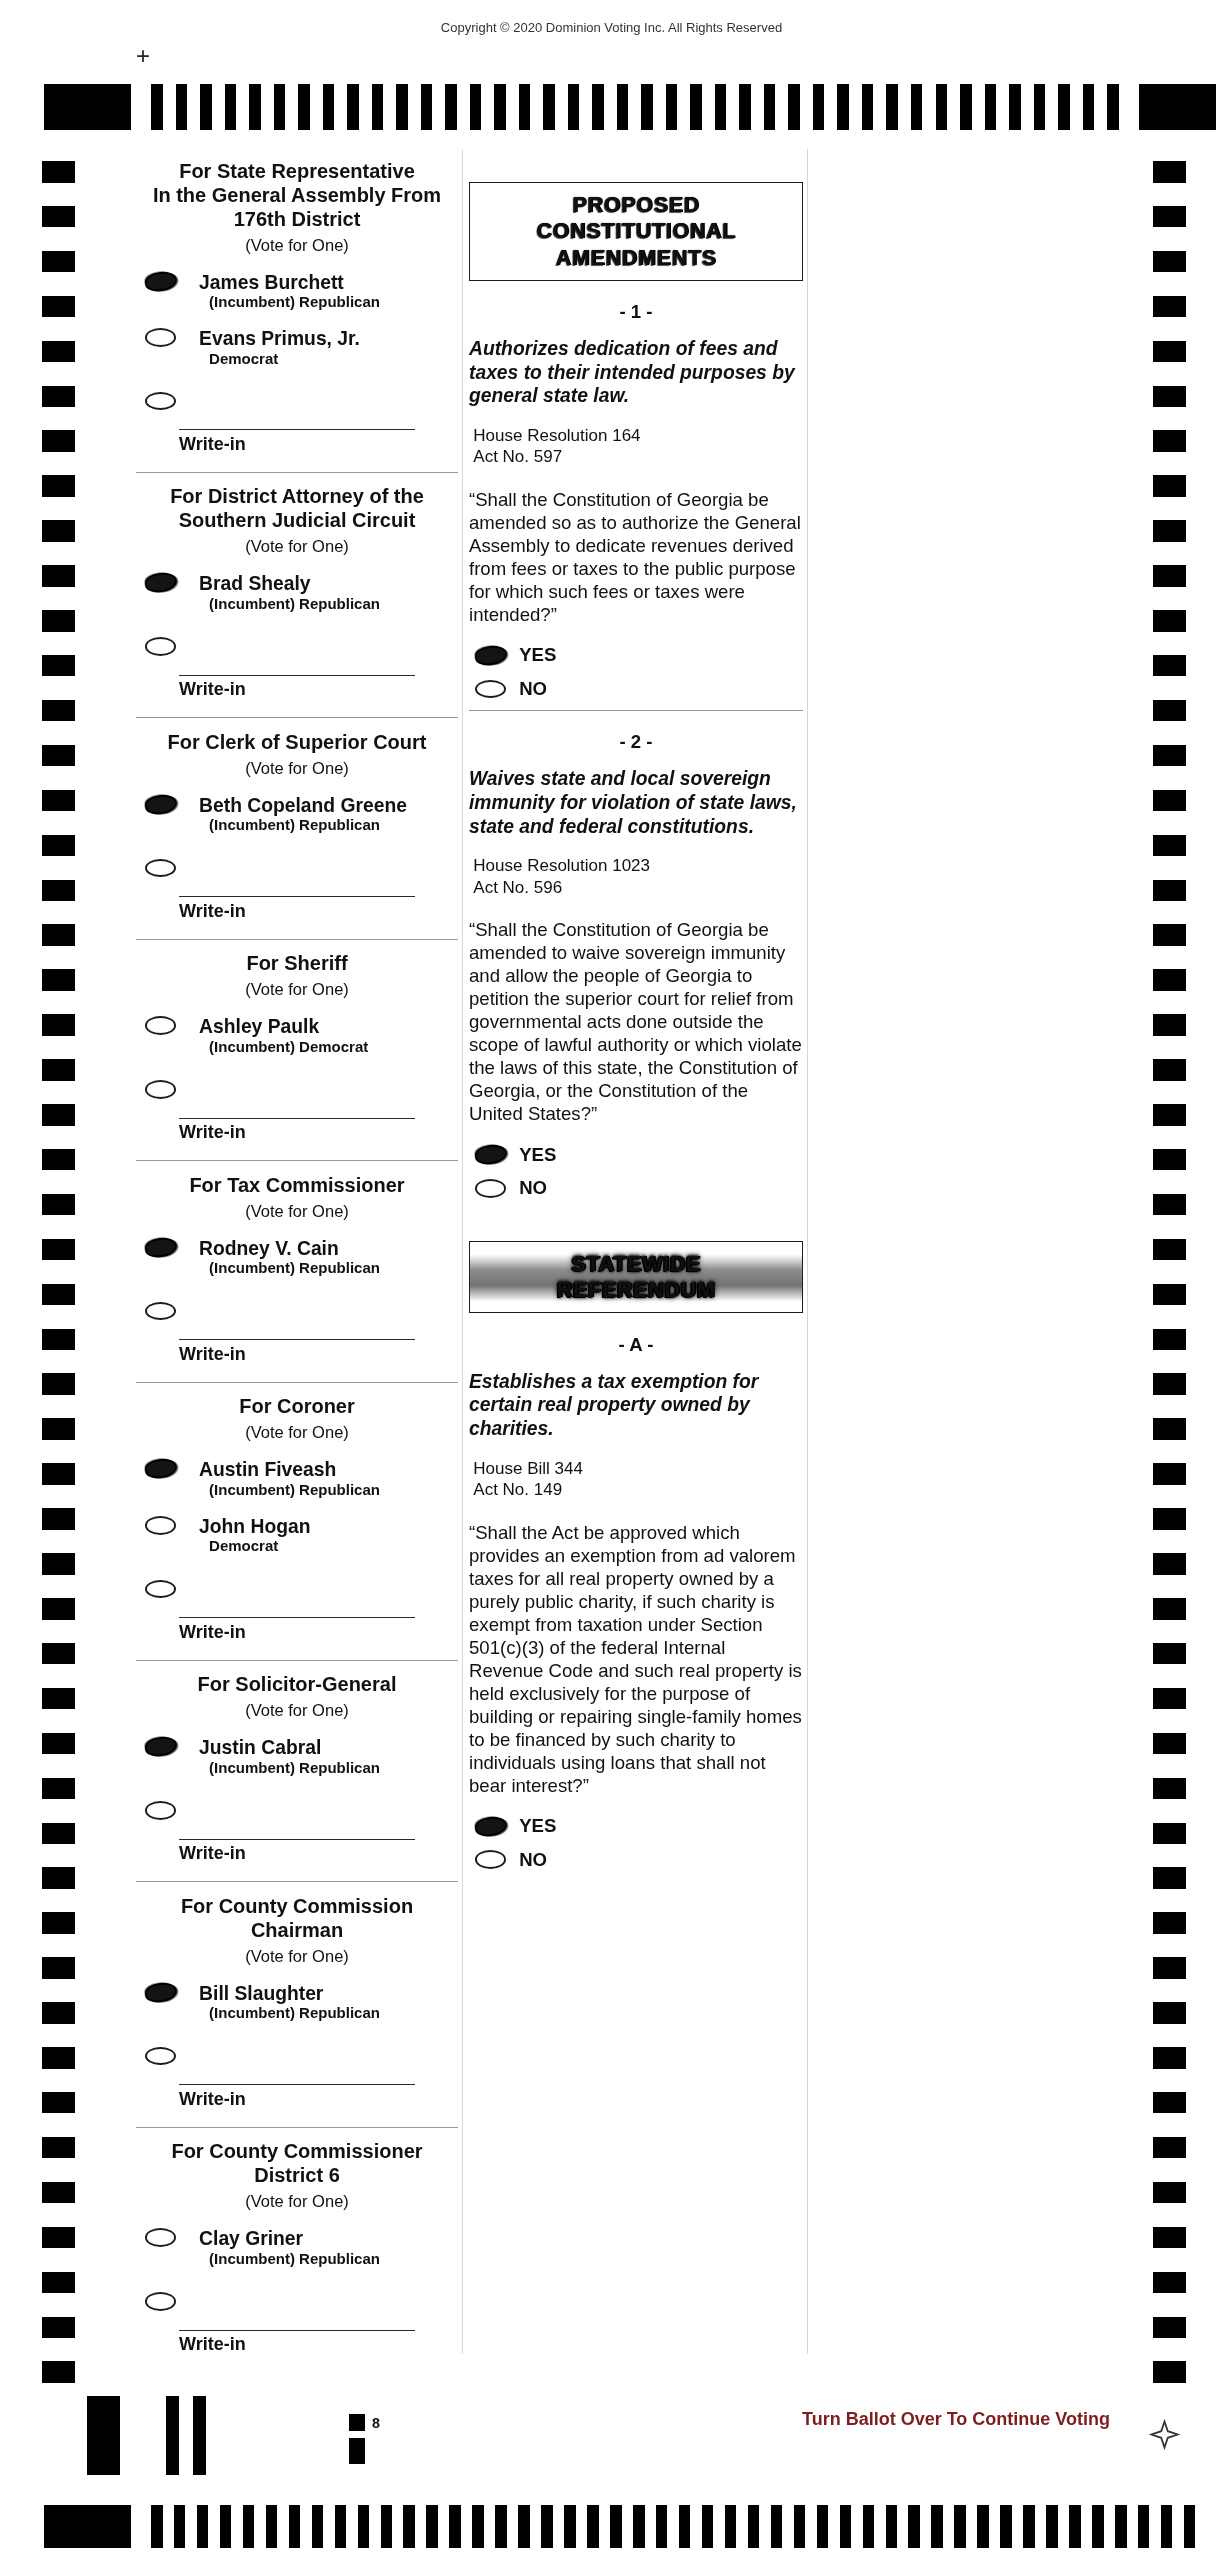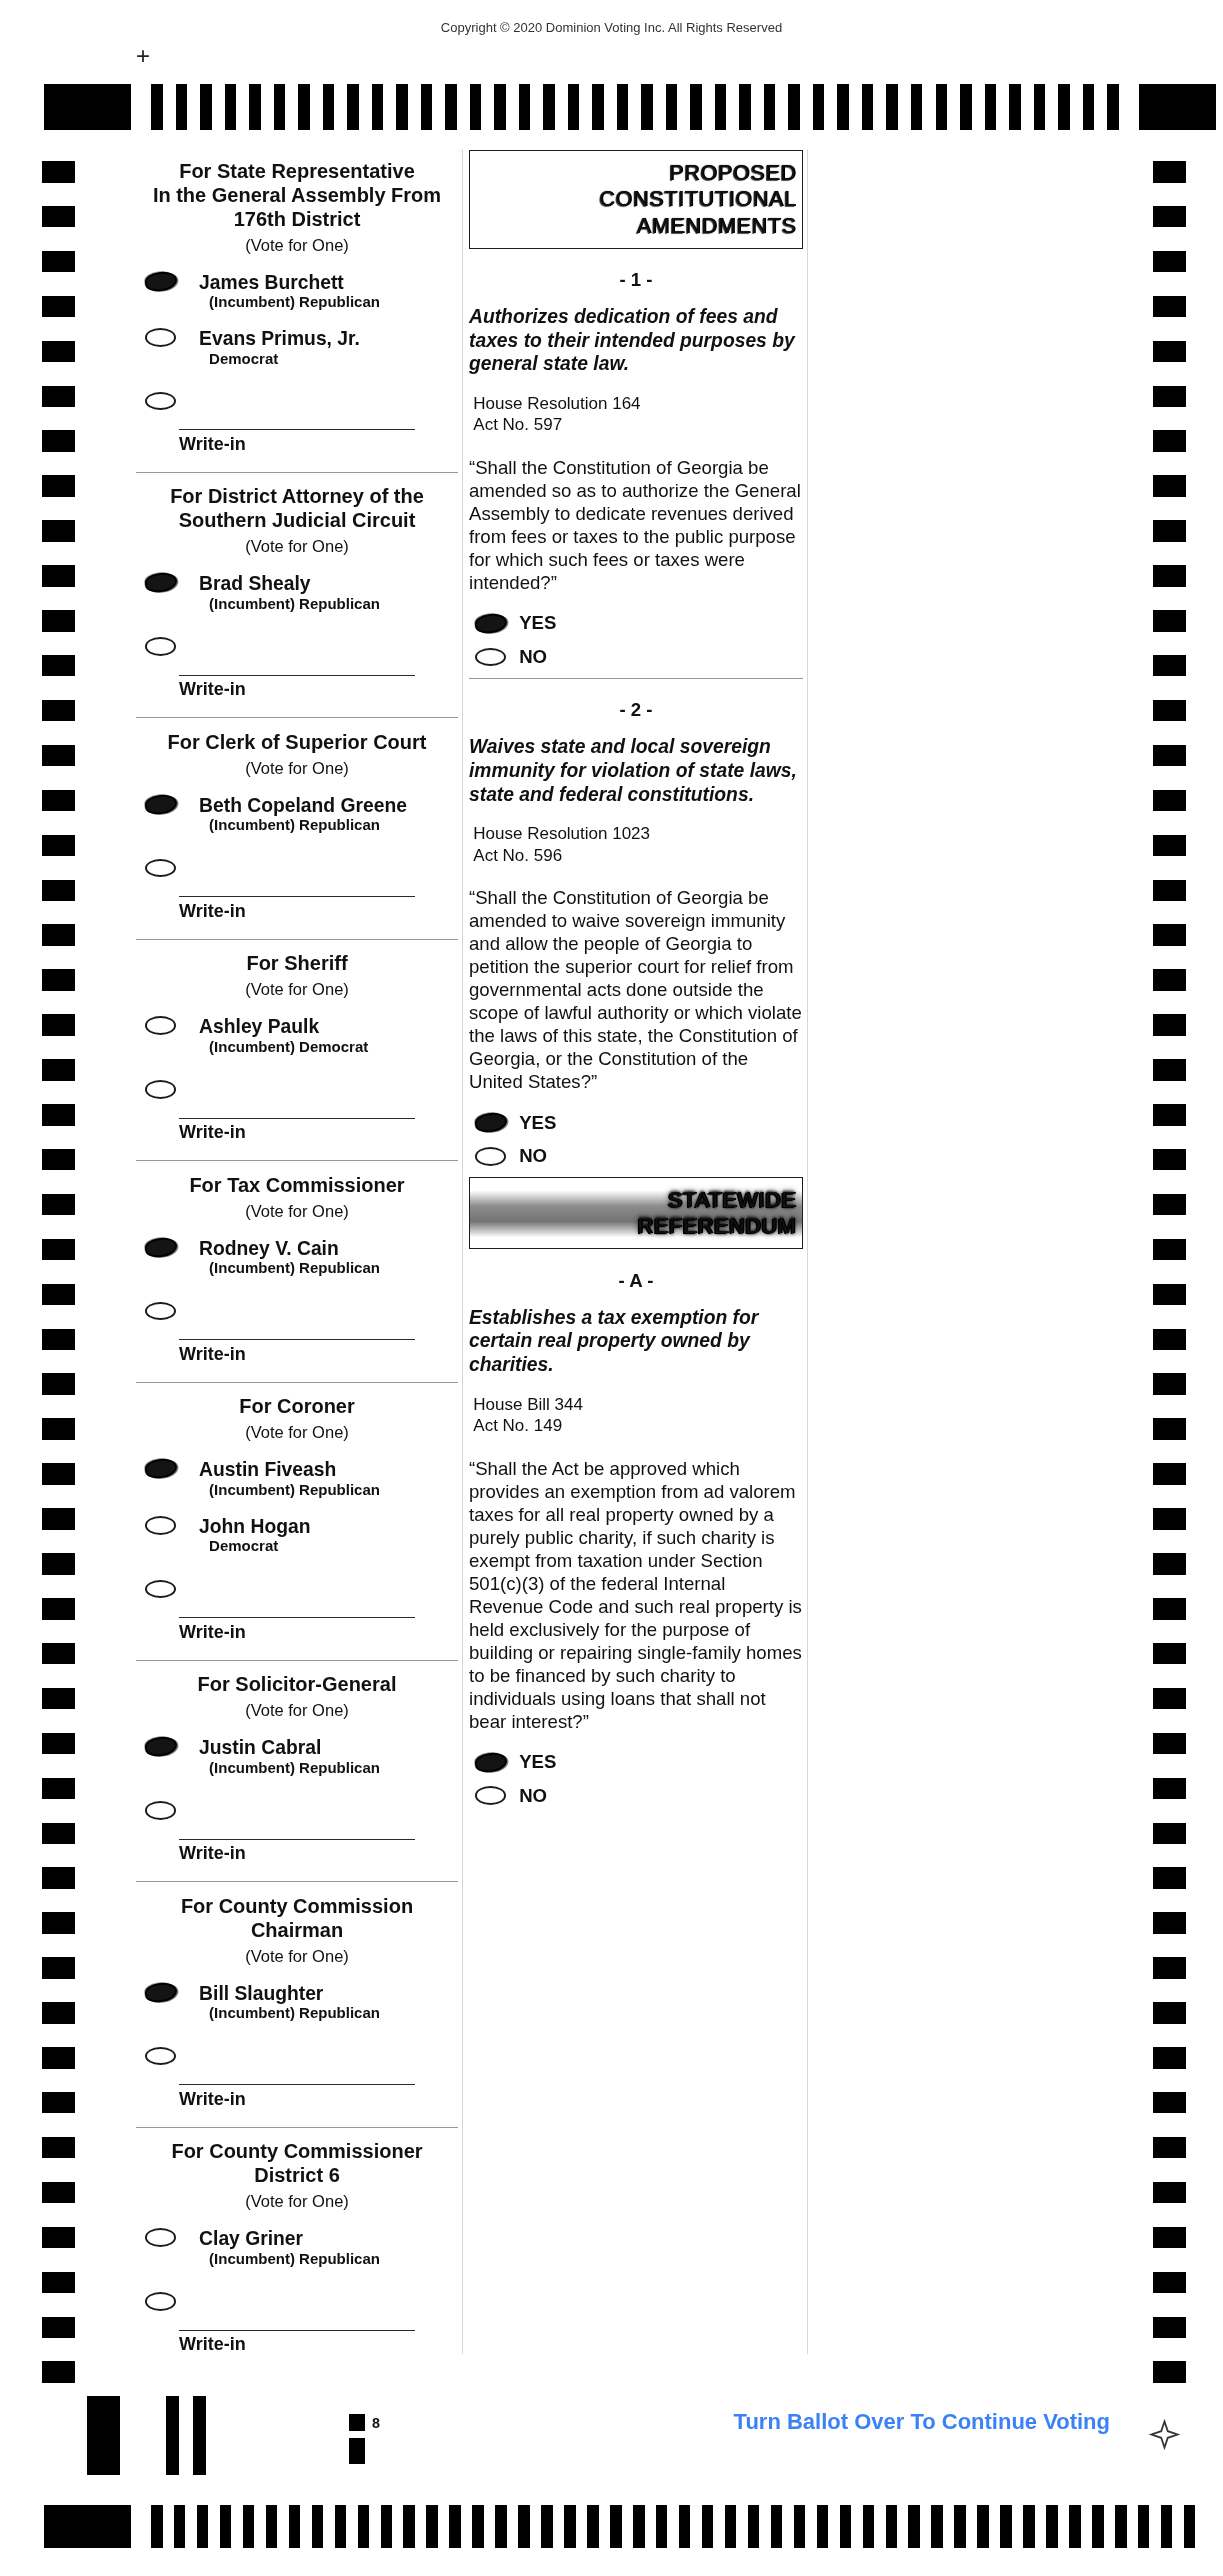--- a/index.html
+++ b/index.html
@@ -41,36 +41,36 @@
   .candidate{display:flex;align-items:flex-start;gap:23px;margin:17px 0 0 8.6px;}
   .cand-name{font-weight:bold;font-size:19.3px;line-height:21.5px;}
   .cand-party{font-weight:bold;font-size:15px;line-height:18px;margin-left:10px;}
   .writein{margin-top:4.3px;}
   .writein .oval{margin:20px 0 0 8.6px;}
   .writein-line{border-top:1.4px solid #2a2a2a;width:236px;margin:17px 0 0 43px;}
   .writein-label{font-weight:bold;font-size:18px;margin:3.6px 0 0 43px;}
 
   
   .right-col{position:absolute;left:469px;top:150px;width:334px;}
-  .measure-box{border:1.4px solid #1d1d1d;padding:8.6px 5.7px;text-align:right;font-weight:normal;
-      font-size:21.5px;line-height:26.5px;white-space:pre-line;letter-spacing:0.7px;}
+  .measure-box{border:1.4px solid #1d1d1d;padding:8.6px 5.7px;text-align:center;font-weight:bold;
+      font-size:21.5px;line-height:26.5px;white-space:pre-line;letter-spacing:0.7px;margin-top:32px;}
   .smudge-med{text-shadow:1.1px 0 0 #000,-0.7px 0.7px 0.7px rgba(0,0,0,.65),0 0 1.4px rgba(0,0,0,.5);}
   .smudge-heavy{text-shadow:1.4px 0 0 #000,-1.4px 0.7px 0 #000,0 1.4px 2.1px #000,0 -0.7px 2.9px #000,0 0 6.4px #000;
       background:linear-gradient(180deg,rgba(0,0,0,0) 18%,rgba(0,0,0,.45) 40%,rgba(0,0,0,.55) 62%,rgba(0,0,0,0) 85%);padding-left:6px;}
   .measure{padding:11.5px 0 10px;}
   .measure.separated{border-top:1.1px solid #979797;}
   .measure-number{text-align:center;font-weight:bold;font-size:18.6px;margin:8.6px 0 14.3px;}
   .measure-summary{font-weight:bold;font-size:19.3px;line-height:23.6px;margin:0 0 17px;font-style:italic;}
   .measure-refs{font-size:17px;line-height:21.5px;margin:0 0 20px 4.3px;}
   .measure-question{font-size:18.6px;line-height:23px;margin:0 0 18.6px;}
   .choice{display:flex;align-items:center;gap:13px;margin:11.5px 0 0 5.7px;}
   .choice-label{font-weight:bold;font-size:18.6px;}
 
   
-  .footer-instruction{position:absolute;top:2409px;right:113px;font-weight:bold;font-size:22px;color:#3b82f6;}
+  .footer-instruction{position:absolute;top:2409px;right:113px;font-weight:bold;font-size:18px;color:#7f1d1d;}
   .crosshair{position:absolute;top:2418px;right:42px;}
   .barcode{position:absolute;left:87px;top:2396px;height:79px;display:flex;align-items:stretch;}
   .bc{background:#000;display:block;}
   .bc1{width:33px;margin-right:46px;}
   .bc2{width:13px;margin-right:14.3px;}
   .bc3{width:13px;}
   .mini-marks{position:absolute;left:349px;top:2414px;display:flex;gap:7.2px;align-items:flex-start;}
   .mini-col{display:flex;flex-direction:column;gap:7.2px;}
   .mini-sq{width:15.7px;background:#000;display:block;}
   .mini-sq.a{height:17px;} .mini-sq.b{height:26px;}

